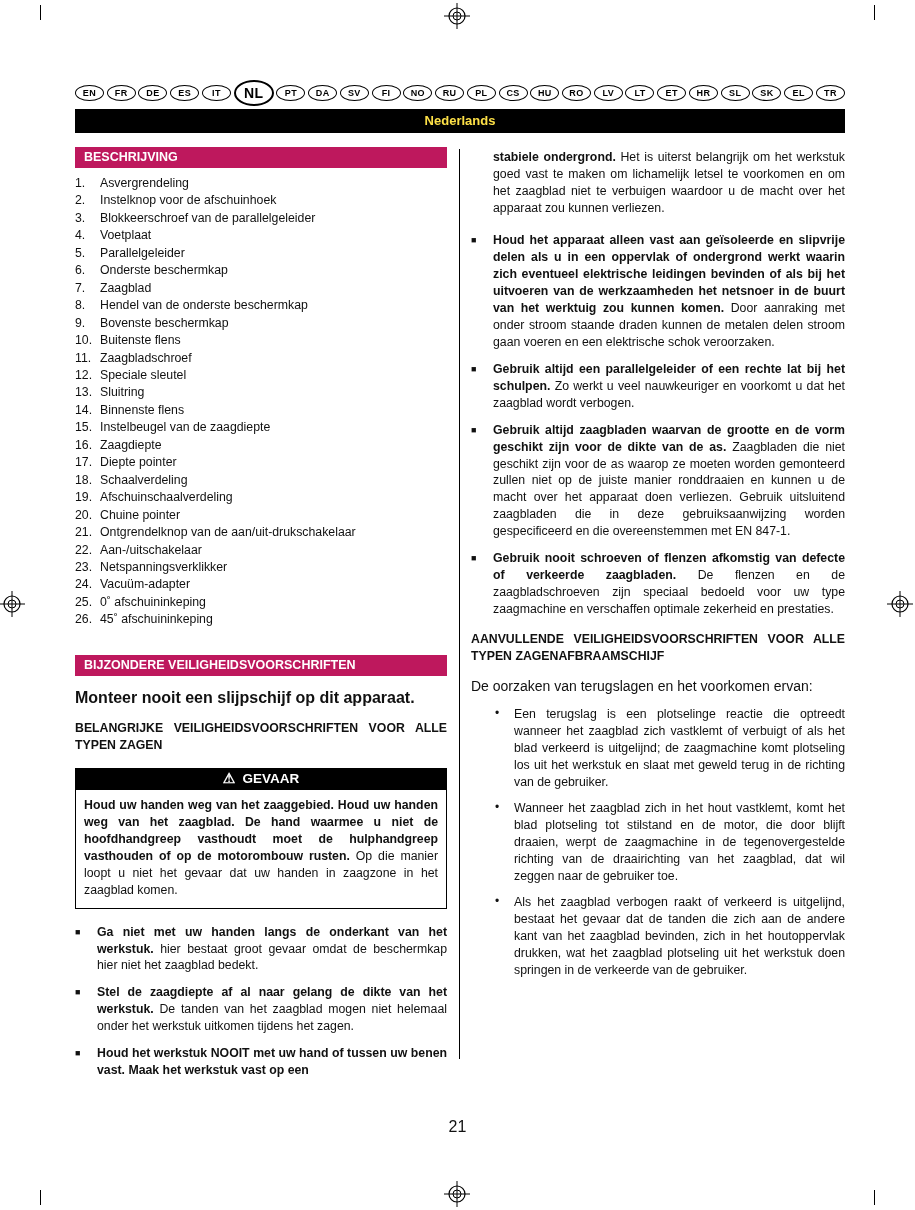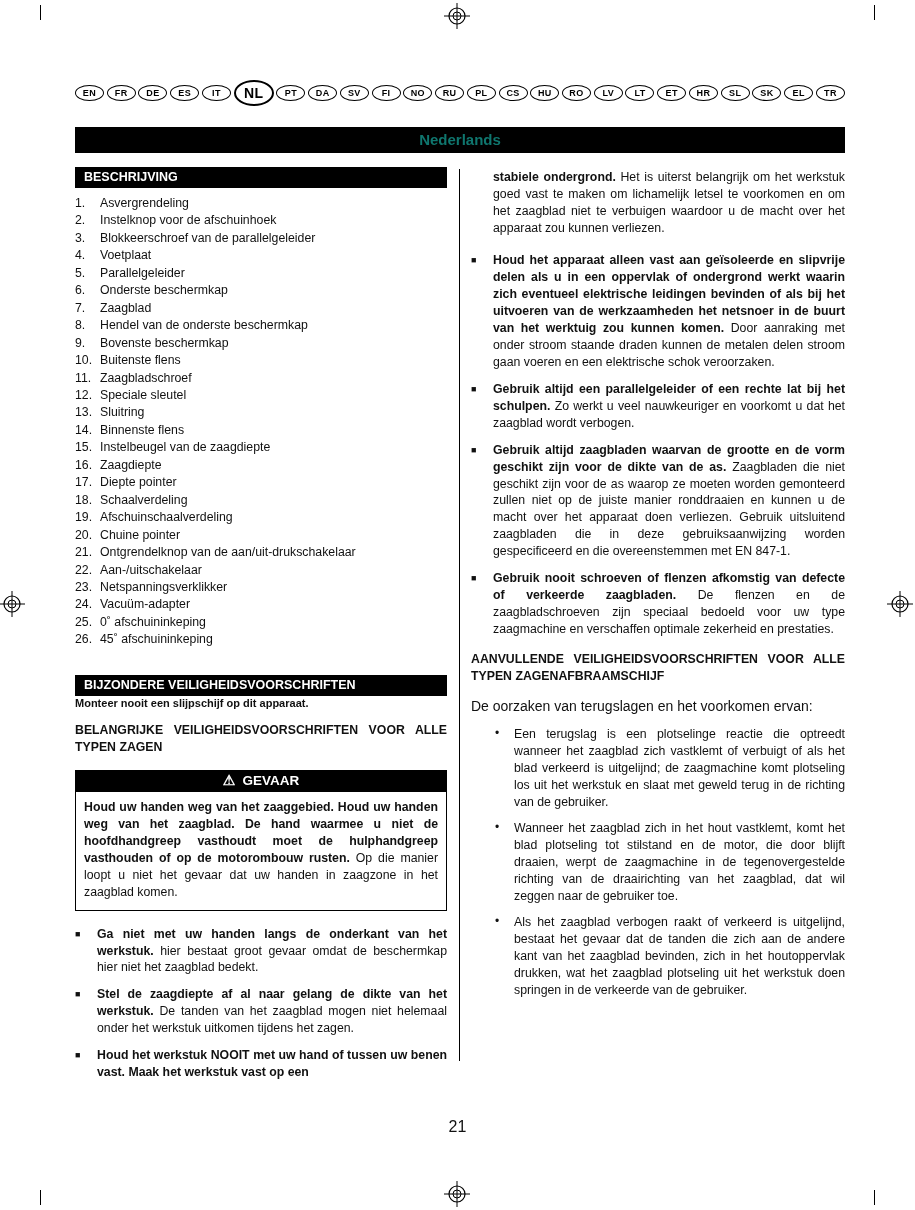--- a/index.html
+++ b/index.html
@@ -23,38 +23,38 @@
   .content { position:absolute; left:75px; top:80px; width:770px; }
 
   
   .lang-row { display:flex; align-items:center; justify-content:space-between; width:770px; }
   .pills { display:contents; }
   .pill { display:flex; align-items:center; justify-content:center; border:1px solid #000;
           border-radius:50%; width:29px; height:16px; font-size:9px; font-weight:bold;
           letter-spacing:.4px; flex:none; color:#000; }
   .pill.active { width:40px; height:26px; border-width:2px; font-size:14px; }
 
-  .title-bar { margin-top:21px; background:#000; color:#0f766e; text-align:center;
-               font-weight:bold; font-size:15px; padding:4px 0 5px; }
+  .title-bar { margin-top:3px; background:#000; color:#fde047; text-align:center;
+               font-weight:bold; font-size:13px; padding:4px 0 5px; }
 
   .columns { display:flex; margin-top:14px; }
   .col.left { width:372px; flex:none; }
   .col-divider { width:1px; background:#000; margin:2px 11px 20px 12px; flex:none; }
   .col.right { flex:1; min-width:0; padding-top:2px; }
 
-  .sec-bar { background:#000000; color:#fff; font-weight:bold; font-size:12.5px;
+  .sec-bar { background:#be185d; color:#fff; font-weight:bold; font-size:12.5px;
              padding:3px 9px 4px; }
   .sec-bar.second { margin-top:26px; }
 
   .parts { margin-top:7px; }
   .part { display:flex; font-size:12.3px; line-height:1.42; }
   .pn { width:25px; flex:none; }
   .plabel { flex:1; }
 
-  .bold-note { font-weight:bold; font-size:11px; margin-top:1px; }
+  .bold-note { font-weight:bold; font-size:16px; margin-top:13px; }
   .bold-heading { font-weight:bold; font-size:12.3px; line-height:1.38;
                   text-align:justify; margin-top:13px; }
   .bold-subheading { font-weight:normal; font-size:14px; line-height:1.38;
                      text-align:justify; margin-top:12px; }
 
   .danger-bar { margin-top:14px; background:#000; color:#fff; font-weight:bold;
                 display:flex; align-items:center; justify-content:center; gap:7px;
                 font-size:13.5px; padding:3px 0 4px; }
   .warn-ic { font-size:14px; line-height:1; }
   .danger-box { border:1px solid #000; border-top:none; padding:7px 8px 9px; }

